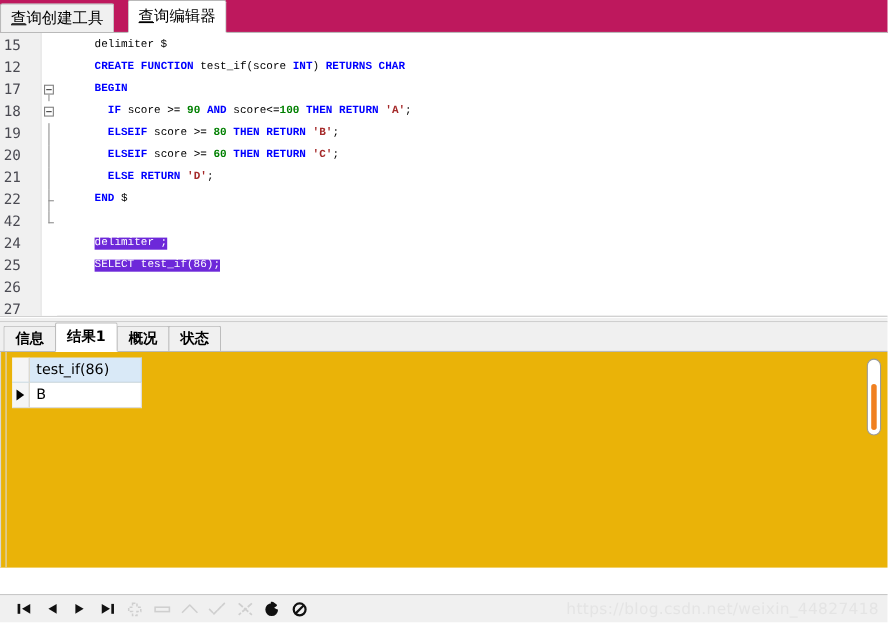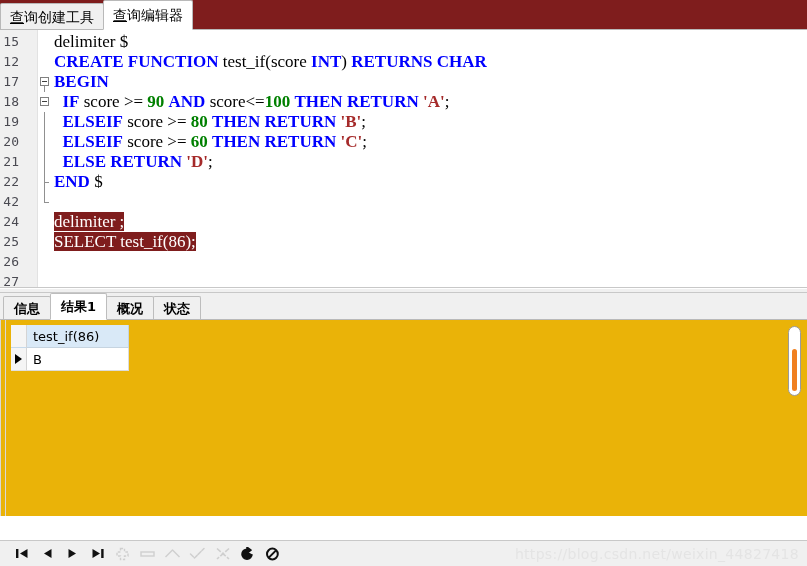--- a/index.html
+++ b/index.html
@@ -13,26 +13,27 @@
     font-family: "Liberation Sans", sans-serif;
     font-size: 12px;
     color: #000;
     overflow: hidden;
     position: relative;
   }
 
   
   .top-tabstrip {
     height: 30px;
-    background: #7f1d1d;
+    background: #be185d;
     display: flex;
     align-items: flex-end;
     position: relative;
     border-bottom: 1px solid #b9b9b9;
     box-sizing: border-box;
+    gap: 13px;
   }
   .top-tab {
     height: 26px;
     line-height: 26px;
     padding: 0 9px;
     font-size: 14px;
     font-family: "DejaVu Sans", sans-serif;
     color: #000;
     background: #f0f0f0;
     border: 1px solid #b9b9b9;
@@ -136,26 +137,27 @@
   .code-lines {
     flex: 1;
     padding-top: 2px;
     padding-left: 2px;
     position: relative;
   }
   .code-lines .cl {
     height: 20px;
     line-height: 20px;
     white-space: pre;
-    font-family: Liberation Serif, serif;
-    font-size: 17px;
+    font-family: Liberation Mono, monospace;
+    font-size: 10px;
     color: #000;
+    margin-left: 32px;
   }
   .cl .sel {
-    background: #7f1d1d;
+    background: #6d28d9;
     color: #ffffff;
   }
   .tok-kw  { color: #0000ff; font-weight: bold; }
   .tok-num { color: #008000; font-weight: bold; }
   .tok-str { color: #a52a2a; font-weight: bold; }
   .tok-pl  { color: #000000; }
 
   
   .splitter {
     height: 5px;

